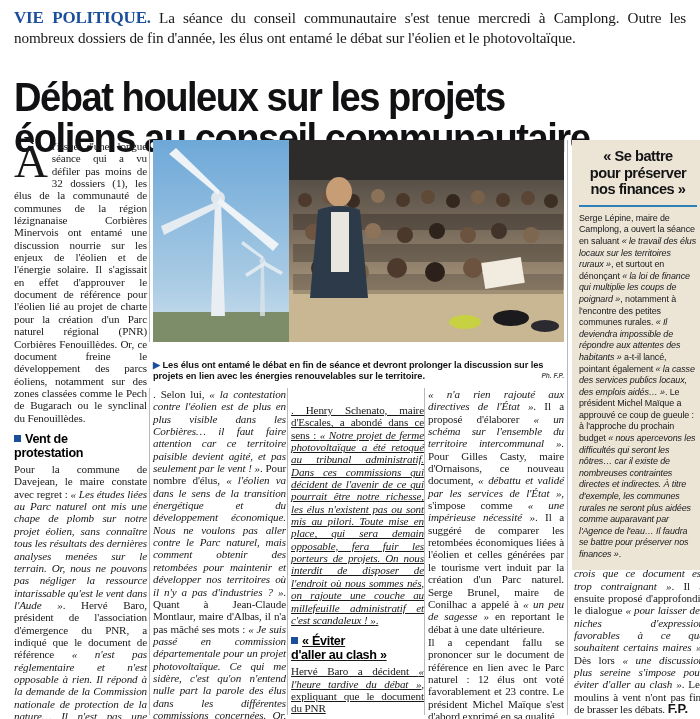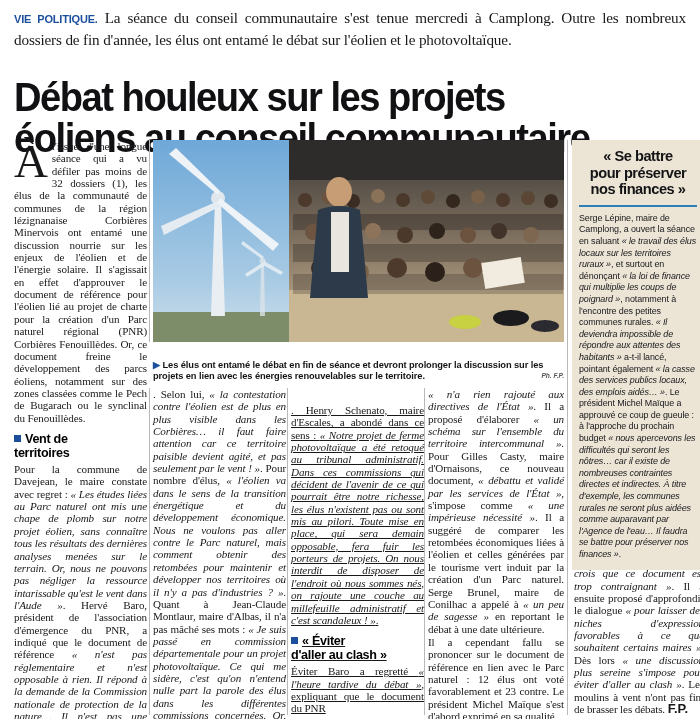--- a/index.html
+++ b/index.html
@@ -29,23 +29,23 @@
     left: 14px;
     top: 8px;
     width: 672px;
     font-family: "Liberation Serif", serif;
     font-size: 15.2px;
     line-height: 19.5px;
     letter-spacing: -0.15px;
     text-align: justify;
   }
   .kicker .rubric {
-    font-family: Liberation Sans, sans-serif;
-    font-weight: bold;
-    font-size: 11px;
+    font-family: Liberation Serif, serif;
+    font-weight: bold;
+    font-size: 17px;
     color: #1b4f9c;
     letter-spacing: -0.2px;
   }
 
   
   .headline {
     position: absolute;
     left: 14px;
     top: 50px;
     width: 676px;
@@ -324,39 +324,39 @@
     <div class="caption">
       <span class="arrow">▶</span><span> Les élus ont entamé le débat en fin de séance et devront prolonger la discussion sur les projets en lien avec les énergies renouvelables sur le territoire.</span>
       <span class="credit">Ph. F.P.</span>
     </div>
 
     <div class="col c1">
       <p><span class="dropcap">À</span><span> l'issue d'une longue séance qui a vu défiler pas moins de 32 dossiers (1), les élus de la communauté de communes de la région lézignanaise Corbières Minervois ont entamé une discussion nourrie sur les enjeux de l'éolien et de l'énergie solaire. Il s'agissait en effet d'approuver le document de référence pour l'éolien lié au projet de charte pour la création d'un Parc naturel régional (PNR) Corbières Fenouillèdes. Or, ce document freine le développement des parcs éoliens, notamment sur des zones classées comme le Pech de Bugarach ou le synclinal du Fenouillèdes.</span></p>
 
       <div class="subhead">
         <span class="sq"></span><span>Vent de</span>
-        <span class="l2">territoires</span>
+        <span class="l2">protestation</span>
       </div>
 
       <p><span>Pour la commune de Davejean, le maire constate avec regret : </span><span class="it">« Les études liées au Parc naturel ont mis une chape de plomb sur notre projet éolien, sans connaître tous les résultats des dernières analyses menées sur le terrain. Or, nous ne pouvons pas négliger la ressource intarissable qu'est le vent dans l'Aude »</span><span>. Hervé Baro, président de l'association d'émergence du PNR, a indiqué que le document de référence </span><span class="it">« n'est pas réglementaire et n'est opposable à rien. Il répond à la demande de la Commission nationale de protection de la nature… Il n'est pas une invention des élus du Parc naturel mais une compilation des périmètres existants pour la protection de la biodiversité, des paysages du patrimoine »</span></p>
     </div>
 
     <div class="col c2">
       <p><span>. Selon lui, </span><span class="it">« la contestation contre l'éolien est de plus en plus visible dans les Corbières… il faut faire attention car ce territoire paisible devient agité, et pas seulement par le vent ! »</span><span>. Pour nombre d'élus, </span><span class="it">« l'éolien va dans le sens de la transition énergétique et du développement économique. Nous ne voulons pas aller contre le Parc naturel, mais comment obtenir des retombées pour maintenir et développer nos territoires où il n'y a pas d'industries ? »</span><span>. Quant à Jean-Claude Montlaur, maire d'Albas, il n'a pas mâché ses mots : </span><span class="it">« Je suis passé en commission départementale pour un projet photovoltaïque. Ce qui me sidère, c'est qu'on n'entend nulle part la parole des élus dans les différentes commissions concernées. Or, qui est à mieux de défendre nos territoires ? Nous devons trouver des ressources, nous sommes porteurs de projets et on nous em… ! Il y en a marre de recevoir des leçons ! »</span></p>
     </div>
 
     <div class="col c3">
       <p><span>. Henry Schenato, maire d'Escales, a abondé dans ce sens : </span><span class="it">« Notre projet de ferme photovoltaïque a été retoqué au tribunal administratif. Dans ces commissions qui décident de l'avenir de ce qui pourrait être notre richesse, les élus n'existent pas ou sont mis au pilori. Toute mise en place, qui sera demain opposable, fera fuir les porteurs de projets. On nous interdit de disposer de l'endroit où nous sommes nés, on rajoute une couche au millefeuille administratif et c'est scandaleux ! »</span><span>.</span></p>
 
       <div class="subhead">
         <span class="sq"></span><span>« Éviter</span>
         <span class="l2">d'aller au clash »</span>
       </div>
 
-      <p><span>Éviter Baro a regretté </span><span class="it">« l'heure tardive du débat »</span><span>, expliquant que le document du PNR </span></p>
+      <p><span>Hervé Baro a décident </span><span class="it">« l'heure tardive du débat »</span><span>, expliquant que le document du PNR </span></p>
     </div>
 
     <div class="col c4">
       <p><span class="it">« n'a rien rajouté aux directives de l'État »</span><span>. Il a proposé d'élaborer </span><span class="it">« un schéma sur l'ensemble du territoire intercommunal »</span><span>. Pour Gilles Casty, maire d'Ornaisons, ce nouveau document, </span><span class="it">« débattu et validé par les services de l'État »</span><span>, s'impose comme </span><span class="it">« une impérieuse nécessité »</span><span>. Il a suggéré de comparer les retombées économiques liées à l'éolien et celles générées par le tourisme vert induit par la création d'un Parc naturel. Serge Brunel, maire de Conilhac a appelé à </span><span class="it">« un peu de sagesse »</span><span> en reportant le débat à une date ultérieure.</span></p>
       <p><span>Il a cependant fallu se prononcer sur le document de référence en lien avec le Parc naturel : 12 élus ont voté favorablement et 23 contre. Le président Michel Maïque s'est d'abord exprimé en sa qualité</span></p>
     </div>
 
     <div class="col c5">
       <p><span> de maire de Lézignan : </span><span class="it">« Je crois que ce document est trop contraignant »</span><span>. Il a ensuite proposé d'approfondir le dialogue </span><span class="it">« pour laisser des niches d'expression favorables à ce que souhaitent certains maires »</span><span>. Dès lors </span><span class="it">« une discussion plus sereine s'impose pour éviter d'aller au clash »</span><span>. Les moulins à vent n'ont pas fini de brasser les débats. </span><span class="sig">F.P.</span></p>
 

